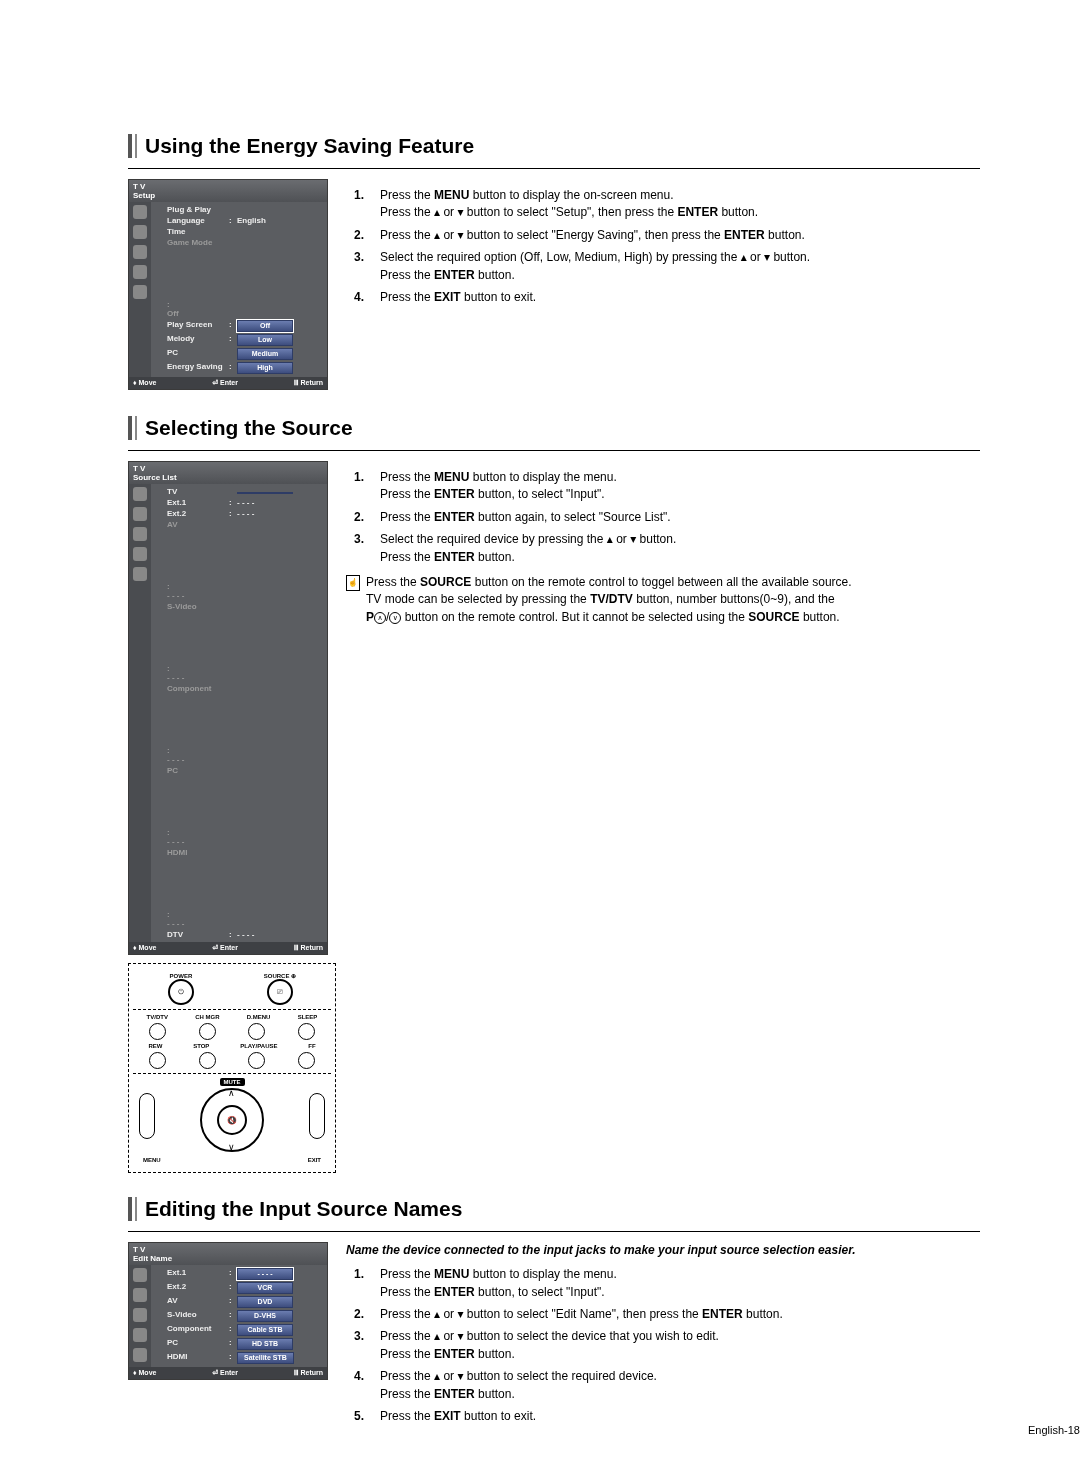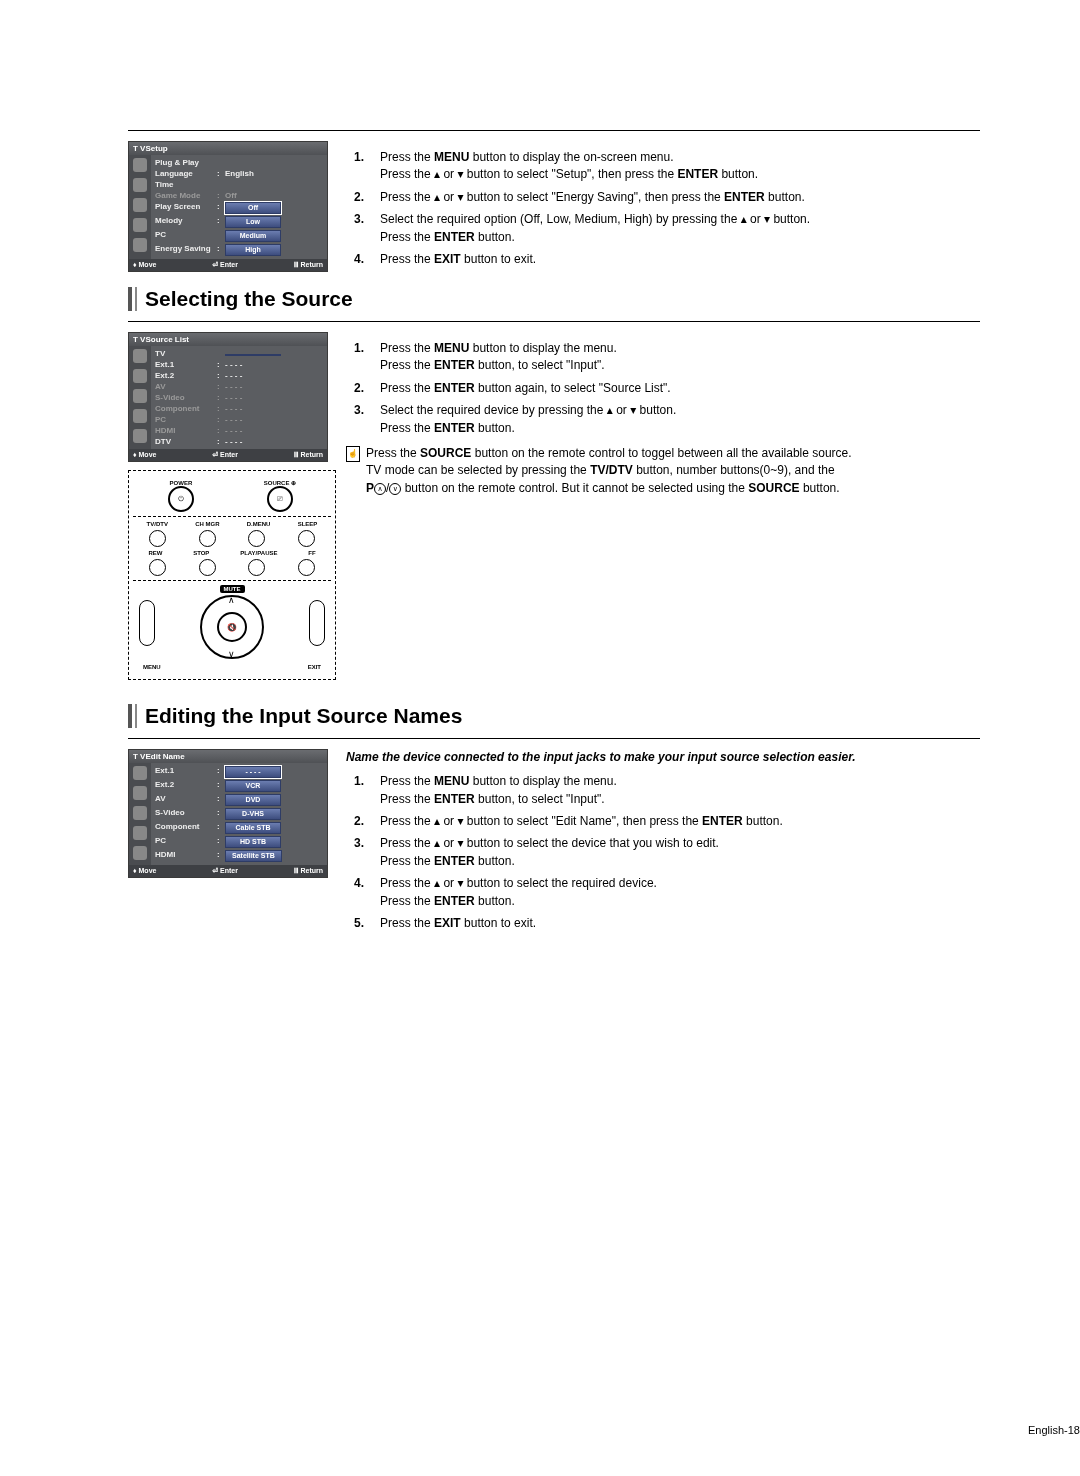--- a/index.html
+++ b/index.html
@@ -60,22 +60,23 @@
     background: #5b5d61;
     border: 1px solid #3a3a3a;
     font-size: 8px;
     color: #fff;
     margin-bottom: 8px;
   }
   .osd-header {
     background: linear-gradient(#6a6c70,#4f5155);
     padding: 2px 4px;
     display: flex;
-    justify-content: flex-start;
+    justify-content: space-between;
     font-weight: bold;
+    flex-direction: column;
   }
   .osd-body {
     display: flex;
   }
   .osd-icons {
     width: 22px;
     background: #4a4c50;
     display: flex;
     flex-direction: column;
     align-items: center;
@@ -84,29 +85,30 @@
   }
   .osd-icons div {
     width: 14px;
     height: 14px;
     background: #888;
     border-radius: 3px;
   }
   .osd-list {
     flex: 1;
     padding: 2px 4px;
+    margin-left: 12px;
   }
   .osd-row {
     display: flex;
     padding: 1px 0;
     color: #eee;
     font-weight: bold;
     font-size: 8px;
   }
-  .osd-row.dim { color: #9a9a9a; }
+  .osd-row.dim { color: #9a9a9a; flex-direction: column; }
   .osd-lbl { flex: 0 0 62px; }
   .osd-col-sep { flex: 0 0 8px; }
   .osd-val { flex: 1; }
   .osd-val-box {
     display: inline-block;
     background: linear-gradient(#6b7db0,#3d4d7e);
     border: 1px solid #2e3c66;
     padding: 0 6px;
     font-size: 7px;
     color: #fff;
@@ -198,20 +200,25 @@
     width: 100%;
     text-align: right;
     font-size: 11px;
   }
 </style>
 </head>
 <body>
 
 <div class="page">
 
+  <div class="section-title-bar">
+    <div class="section-title-accent"></div>
+      <div class="section-title-accent2"></div>
+    <div class="section-title">Using the Energy Saving Feature</div>
+  </div>
   <hr class="section-rule">
   <div class="two-col">
     <div class="menu-col">
       <div class="osd">
         <div class="osd-header">
             <span>T V</span>
             <span>Setup</span>
             <span></span>
           </div>
         <div class="osd-body">
@@ -285,21 +292,21 @@
           <span>Select the required option (Off, Low, Medium, High) by pressing the </span><span class="arrow-up"></span><span> or </span><span class="arrow-down"></span><span> button.</span><br>
           <span>Press the </span><b>ENTER</b><span> button.</span>
         </li>
         <li>
           <span>Press the </span><b>EXIT</b><span> button to exit.</span>
         </li>
       </ol>
     </div>
   </div>
 
-  <div class="section-title-bar" style="margin-top:7px;">
+  <div class="section-title-bar" style="margin-top:18px;">
     <div class="section-title-accent"></div>
       <div class="section-title-accent2"></div>
     <div class="section-title">Selecting the Source</div>
   </div>
   <hr class="section-rule">
   <div class="two-col">
     <div class="menu-col">
       <div class="osd">
         <div class="osd-header">
             <span>T V</span>

